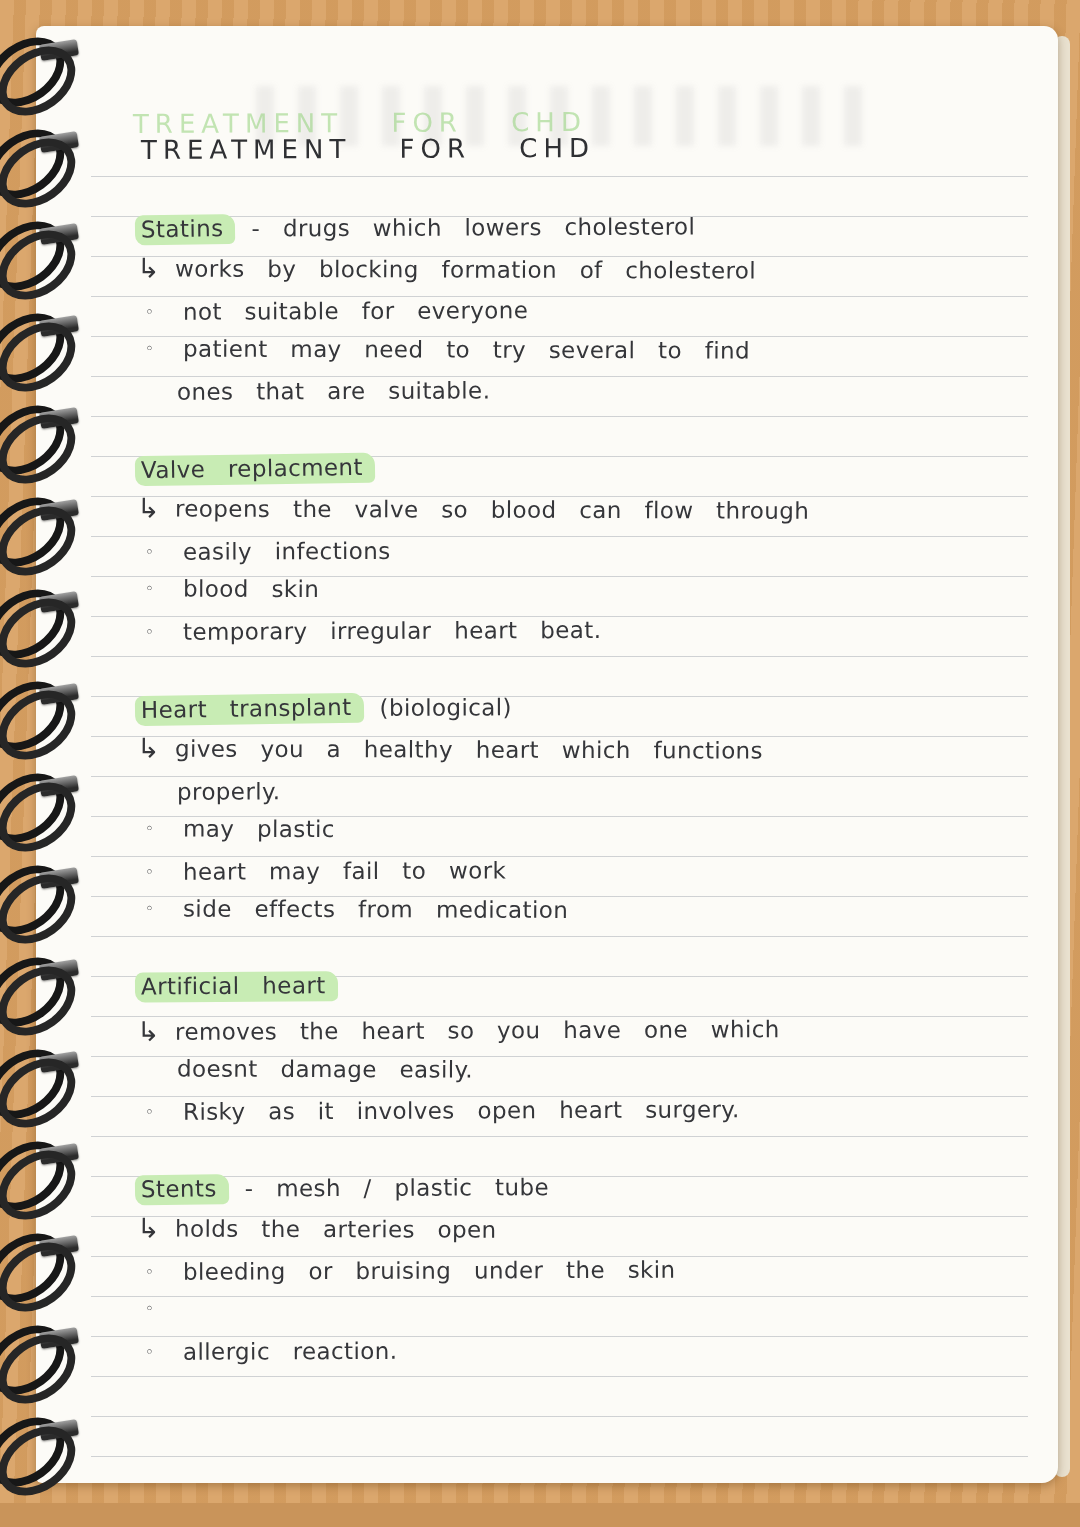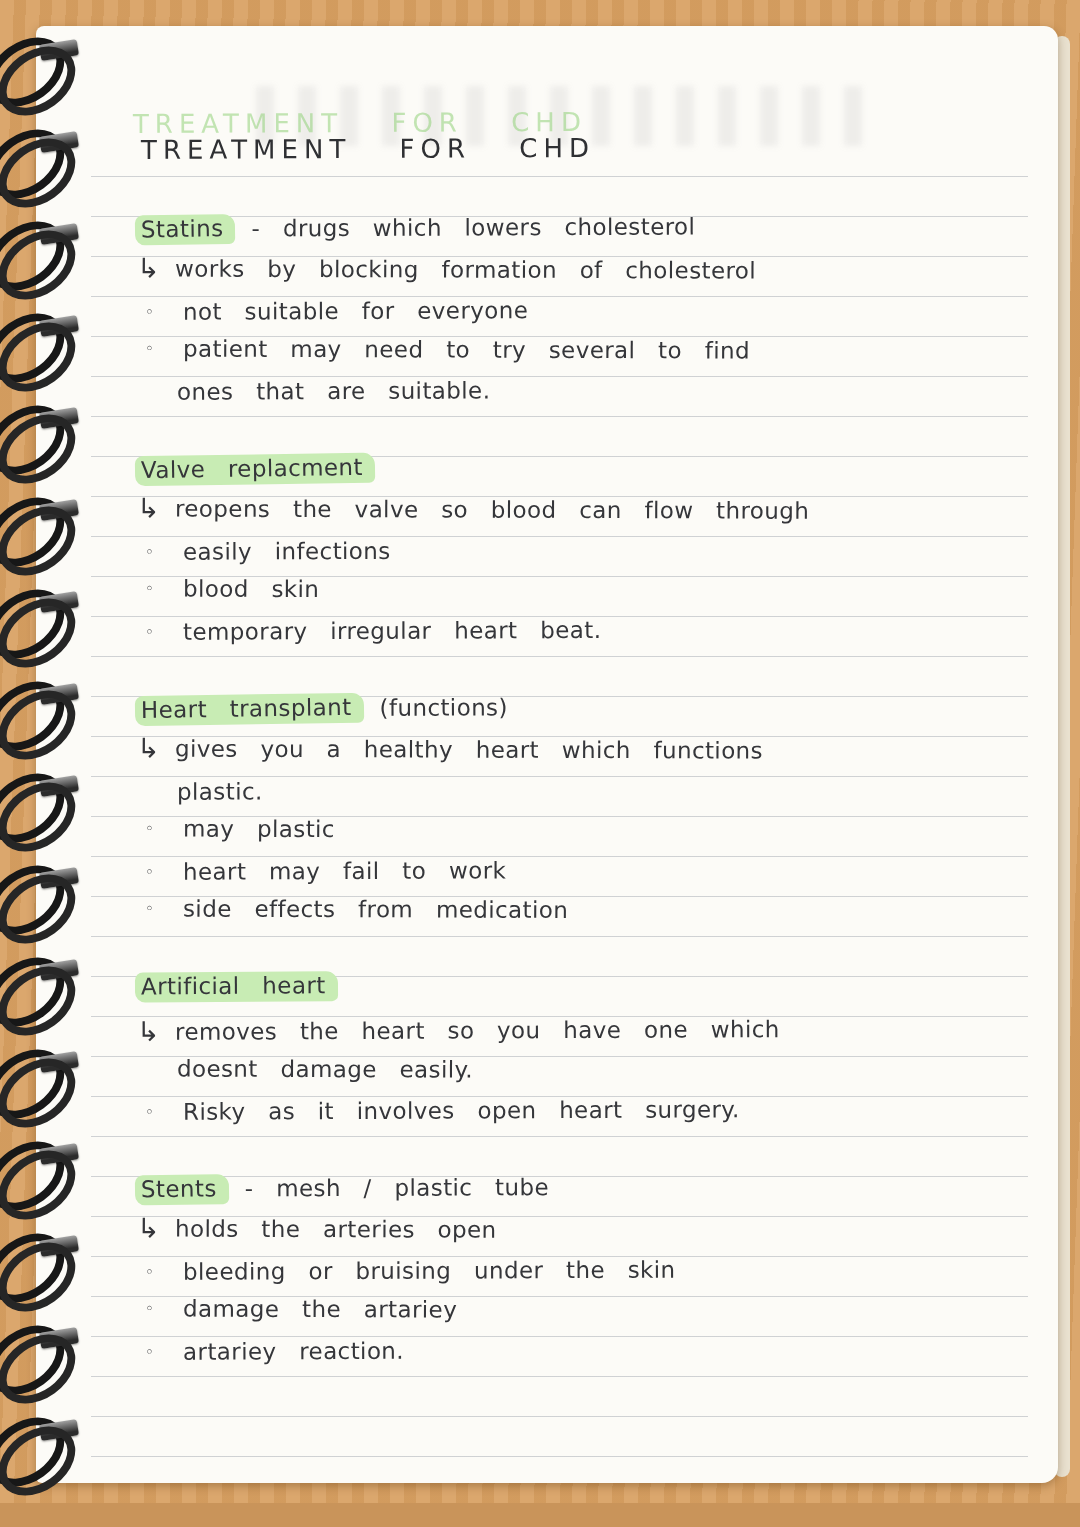--- a/index.html
+++ b/index.html
@@ -158,28 +158,28 @@
       <span class="glyph bullet">◦</span>
       <span class="txt">blood skin</span>
     </div>
     <div class="row">
       <span class="glyph bullet">◦</span>
       <span class="txt">temporary irregular heart beat.</span>
     </div>
     <div class="row spacer"></div>
 
     <div class="row heading-row">
-      <span><span class="hl">Heart transplant</span><span class="rest">(functions)</span></span>
+      <span><span class="hl">Heart transplant</span><span class="rest">(biological)</span></span>
     </div>
     <div class="row">
       <span class="glyph arrow">↳</span>
       <span class="txt">gives you a healthy heart which functions</span>
     </div>
     <div class="row cont">
-      <span class="txt">plastic.</span>
+      <span class="txt">properly.</span>
     </div>
     <div class="row">
       <span class="glyph bullet">◦</span>
       <span class="txt">may plastic</span>
     </div>
     <div class="row">
       <span class="glyph bullet">◦</span>
       <span class="txt">heart may fail to work</span>
     </div>
     <div class="row">
@@ -210,21 +210,20 @@
     <div class="row">
       <span class="glyph arrow">↳</span>
       <span class="txt">holds the arteries open</span>
     </div>
     <div class="row">
       <span class="glyph bullet">◦</span>
       <span class="txt">bleeding or bruising under the skin</span>
     </div>
     <div class="row">
       <span class="glyph bullet">◦</span>
-      <span class="txt">damage the artariey</span>
-    </div>
-    <div class="row">
-      <span class="glyph bullet">◦</span>
-      <span class="txt">artariey reaction.</span>
+    </div>
+    <div class="row">
+      <span class="glyph bullet">◦</span>
+      <span class="txt">allergic reaction.</span>
     </div>
 
   </div>
 </div>
 
 </body></html>

